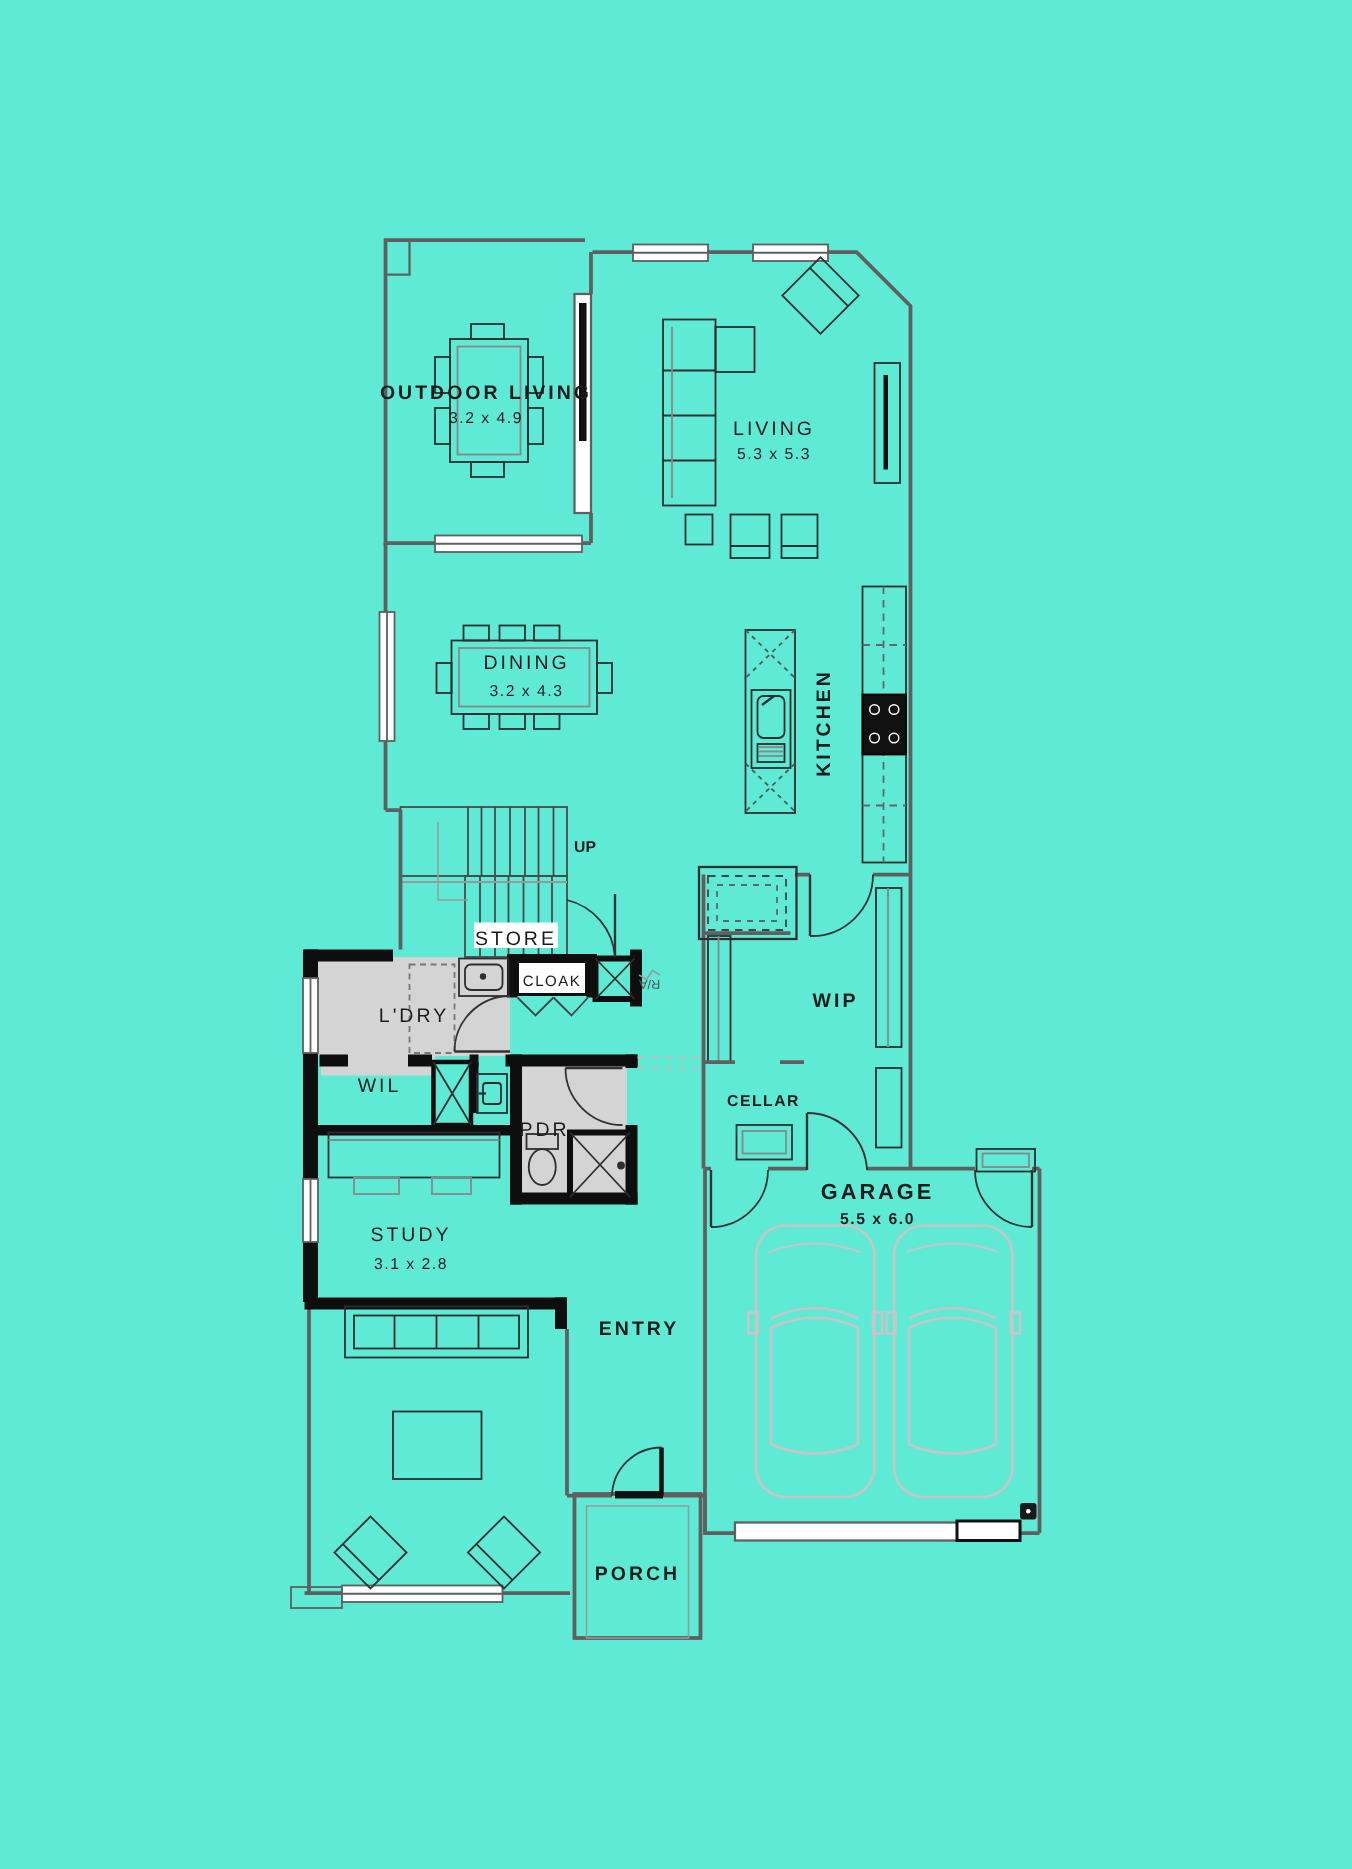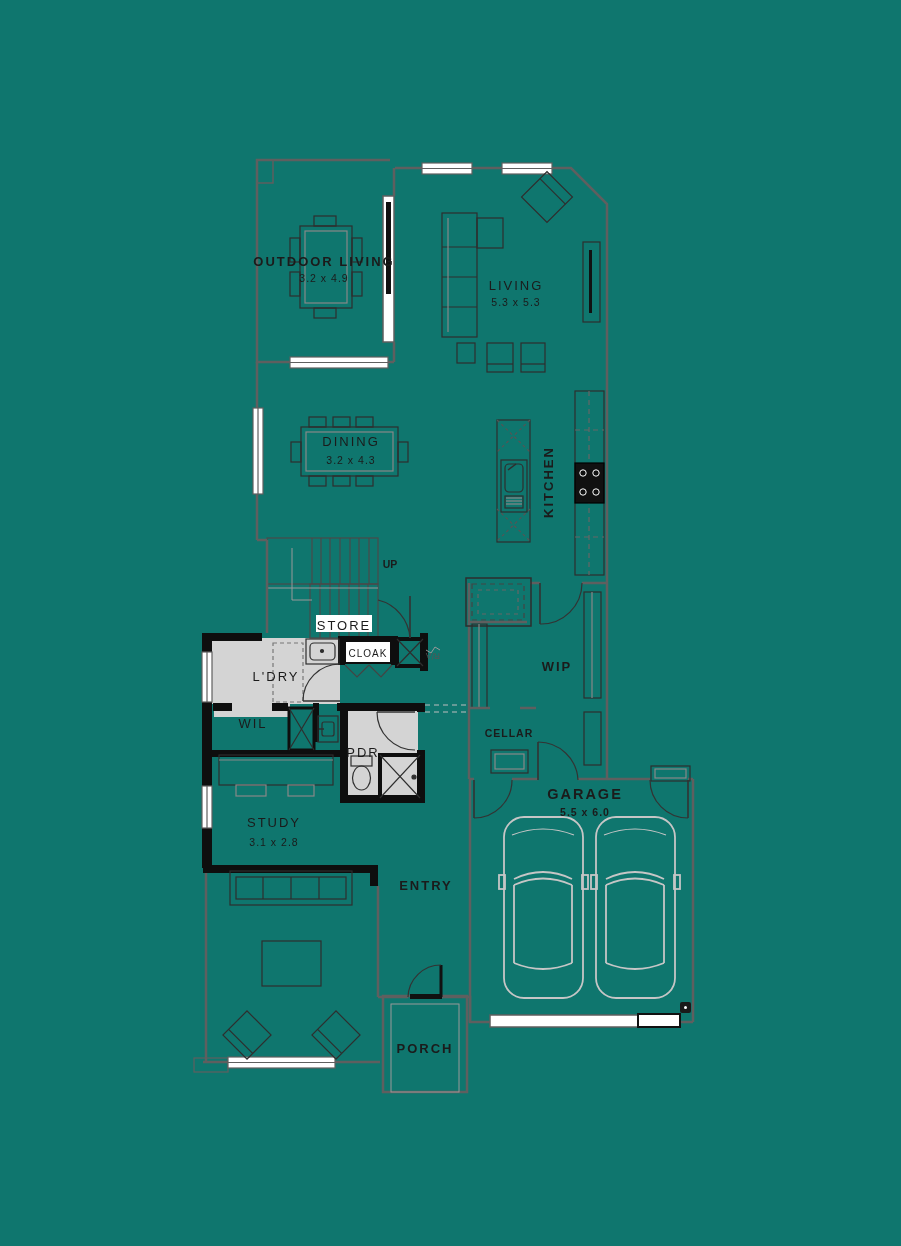--- a/index.html
+++ b/index.html
@@ -1,16 +1,16 @@
 <!DOCTYPE html>
 <html><head>
 <meta charset="utf-8">
 <style>
   html,body{margin:0;padding:0;background:#ffffff;}
-  .canvas{position:relative;width:901px;height:1246px;background:#0f766e;overflow:hidden;
+  .canvas{position:relative;width:901px;height:1246px;background:#5eead4;overflow:hidden;
           font-family:"Liberation Sans", sans-serif;}
   svg text{fill:#1b1b1b;font-family:"Liberation Sans", sans-serif;}
   .room{font-size:13px;letter-spacing:2px;}
   .roomB{font-size:13px;letter-spacing:2px;font-weight:bold;}
   .dims{font-size:10.5px;letter-spacing:1px;}
   .dimsB{font-size:10.5px;letter-spacing:1px;font-weight:bold;}
   .small{font-size:10px;letter-spacing:1px;}
   .tiny{font-size:8.5px;fill:#555;}
   .bold-sm{font-size:10.5px;font-weight:bold;}
 </style>

